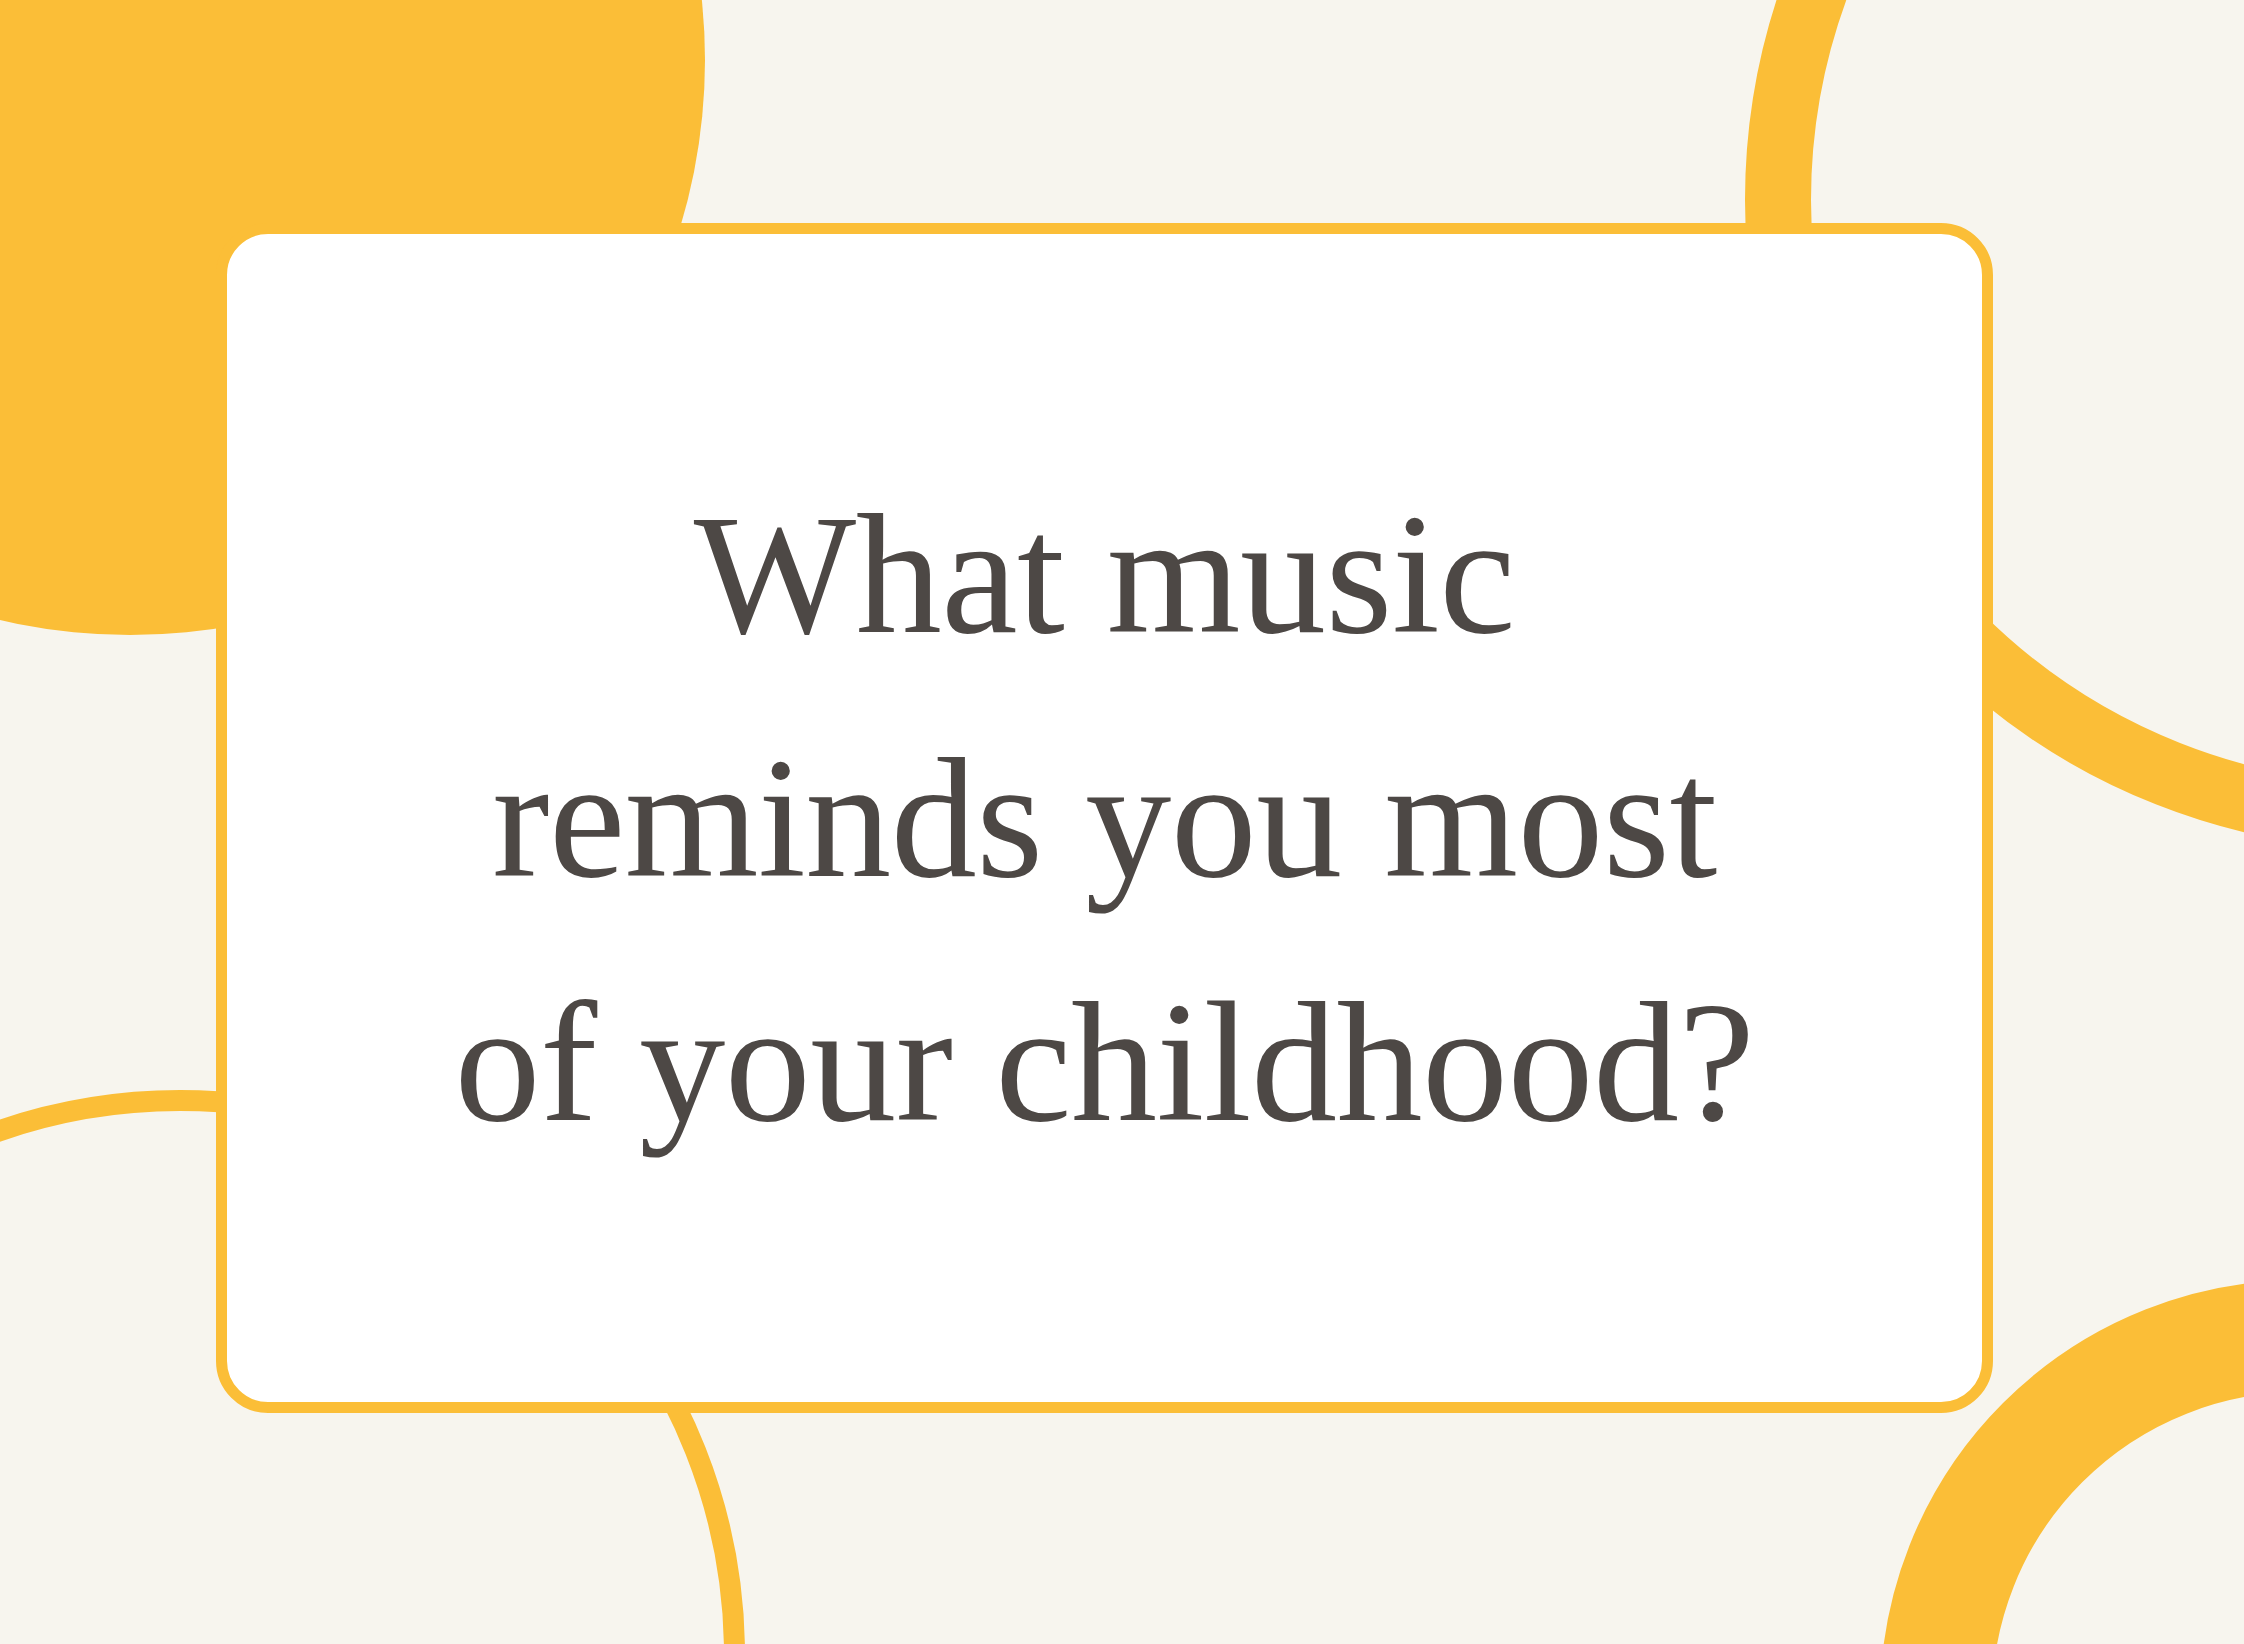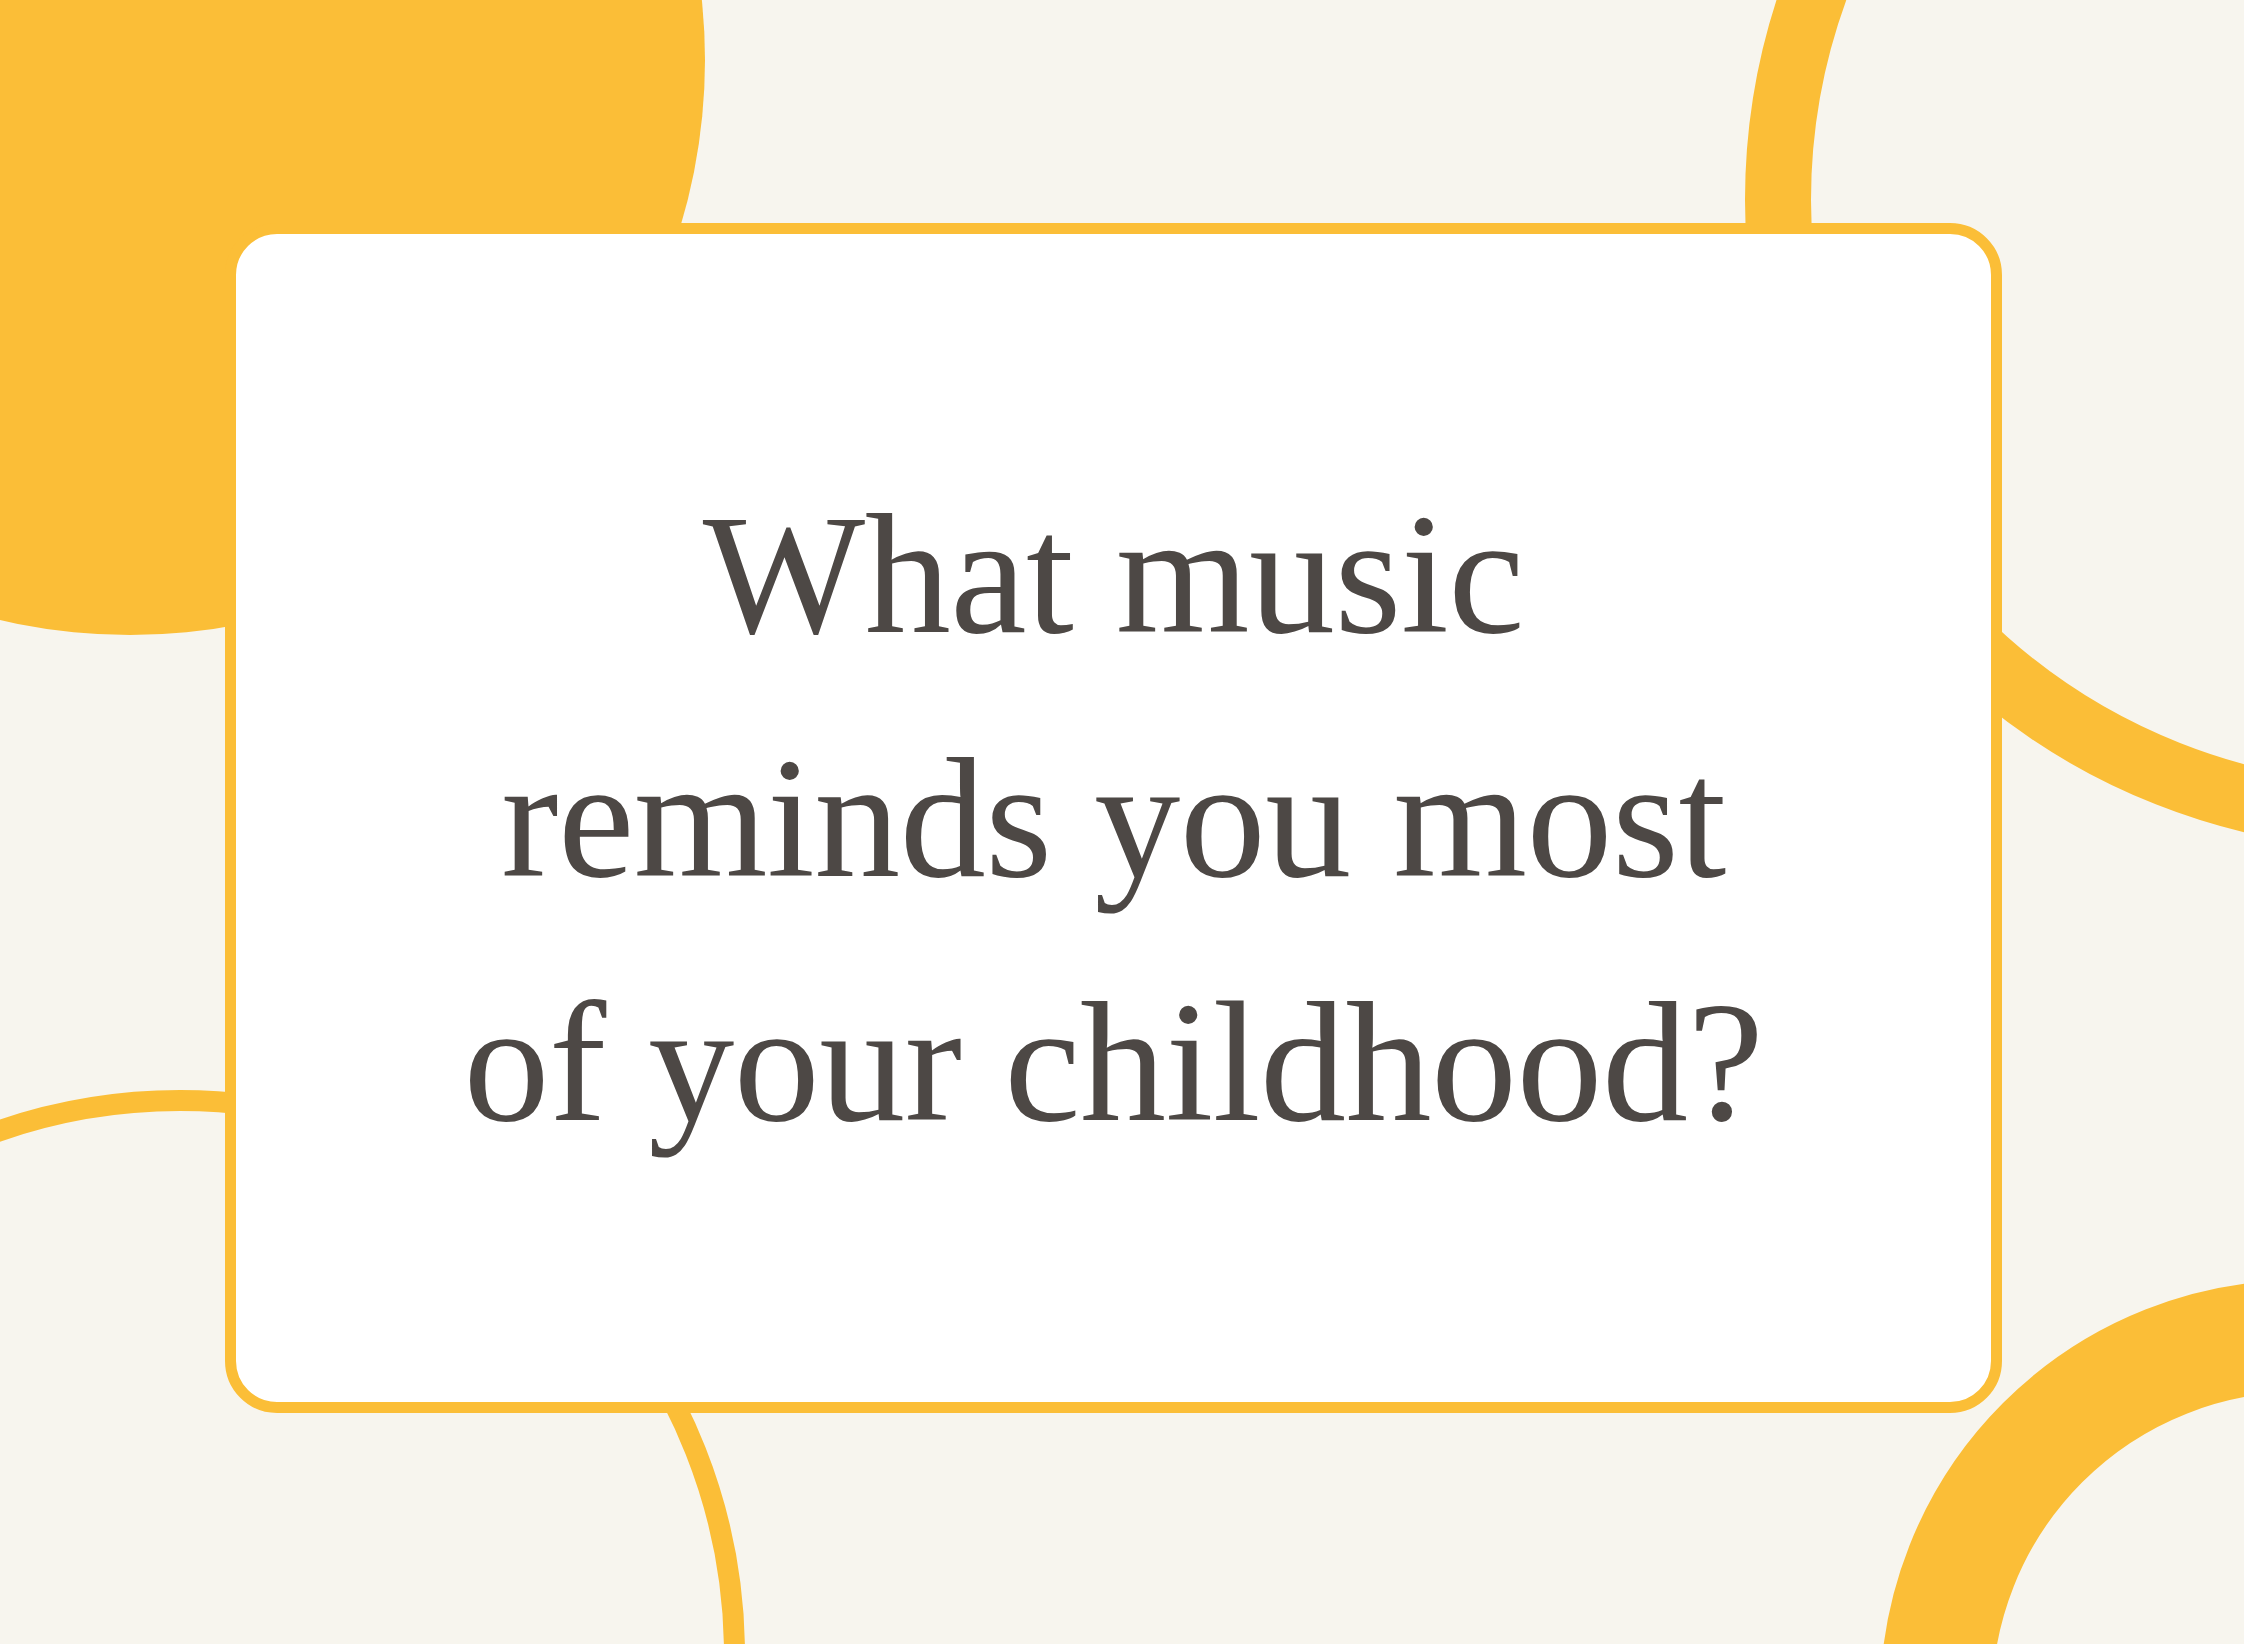--- a/index.html
+++ b/index.html
@@ -66,21 +66,21 @@
     width: 840px;
     height: 840px;
     background: transparent;
     border: 112px solid #FBBE37;
     box-sizing: border-box;
   }
 
   
   .card {
     position: absolute;
-    left: 225px;
+    left: 216px;
     top: 223px;
     width: 1777px;
     height: 1190px;
     box-sizing: border-box;
     background: #FFFFFF;
     border: 11px solid #FBBE37;
     border-radius: 52px;
     display: flex;
     align-items: center;
     justify-content: center;

